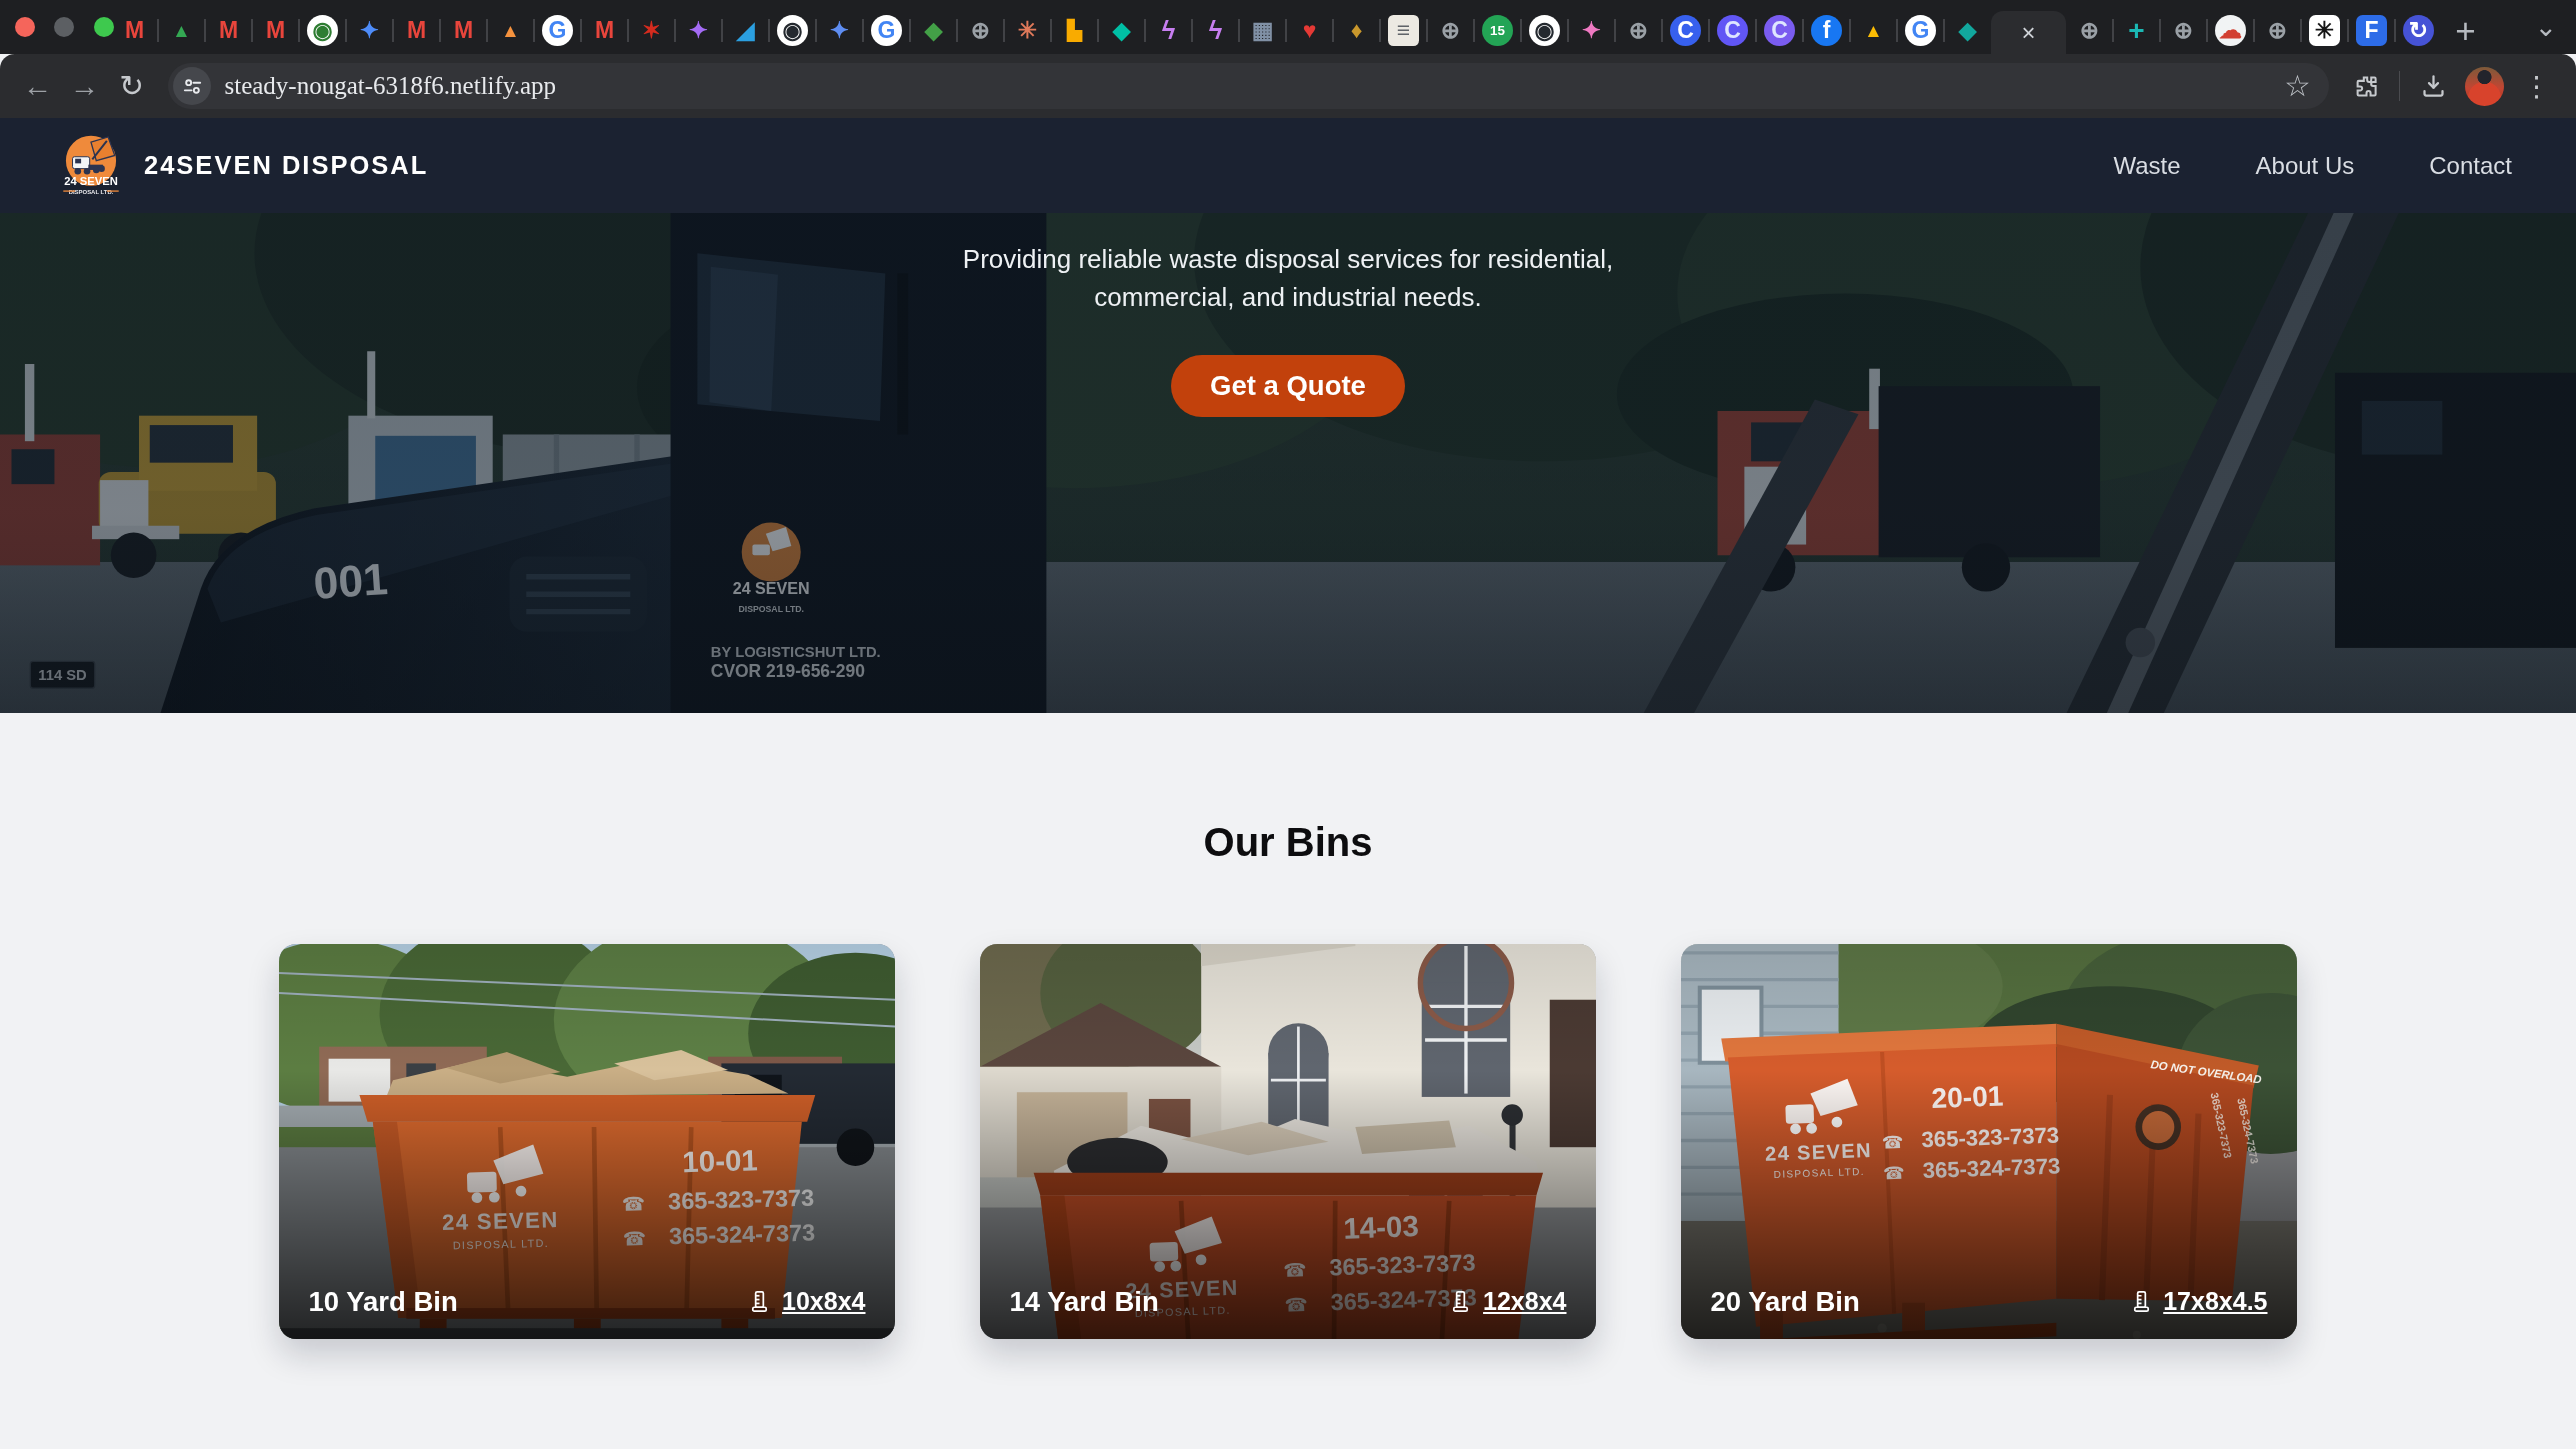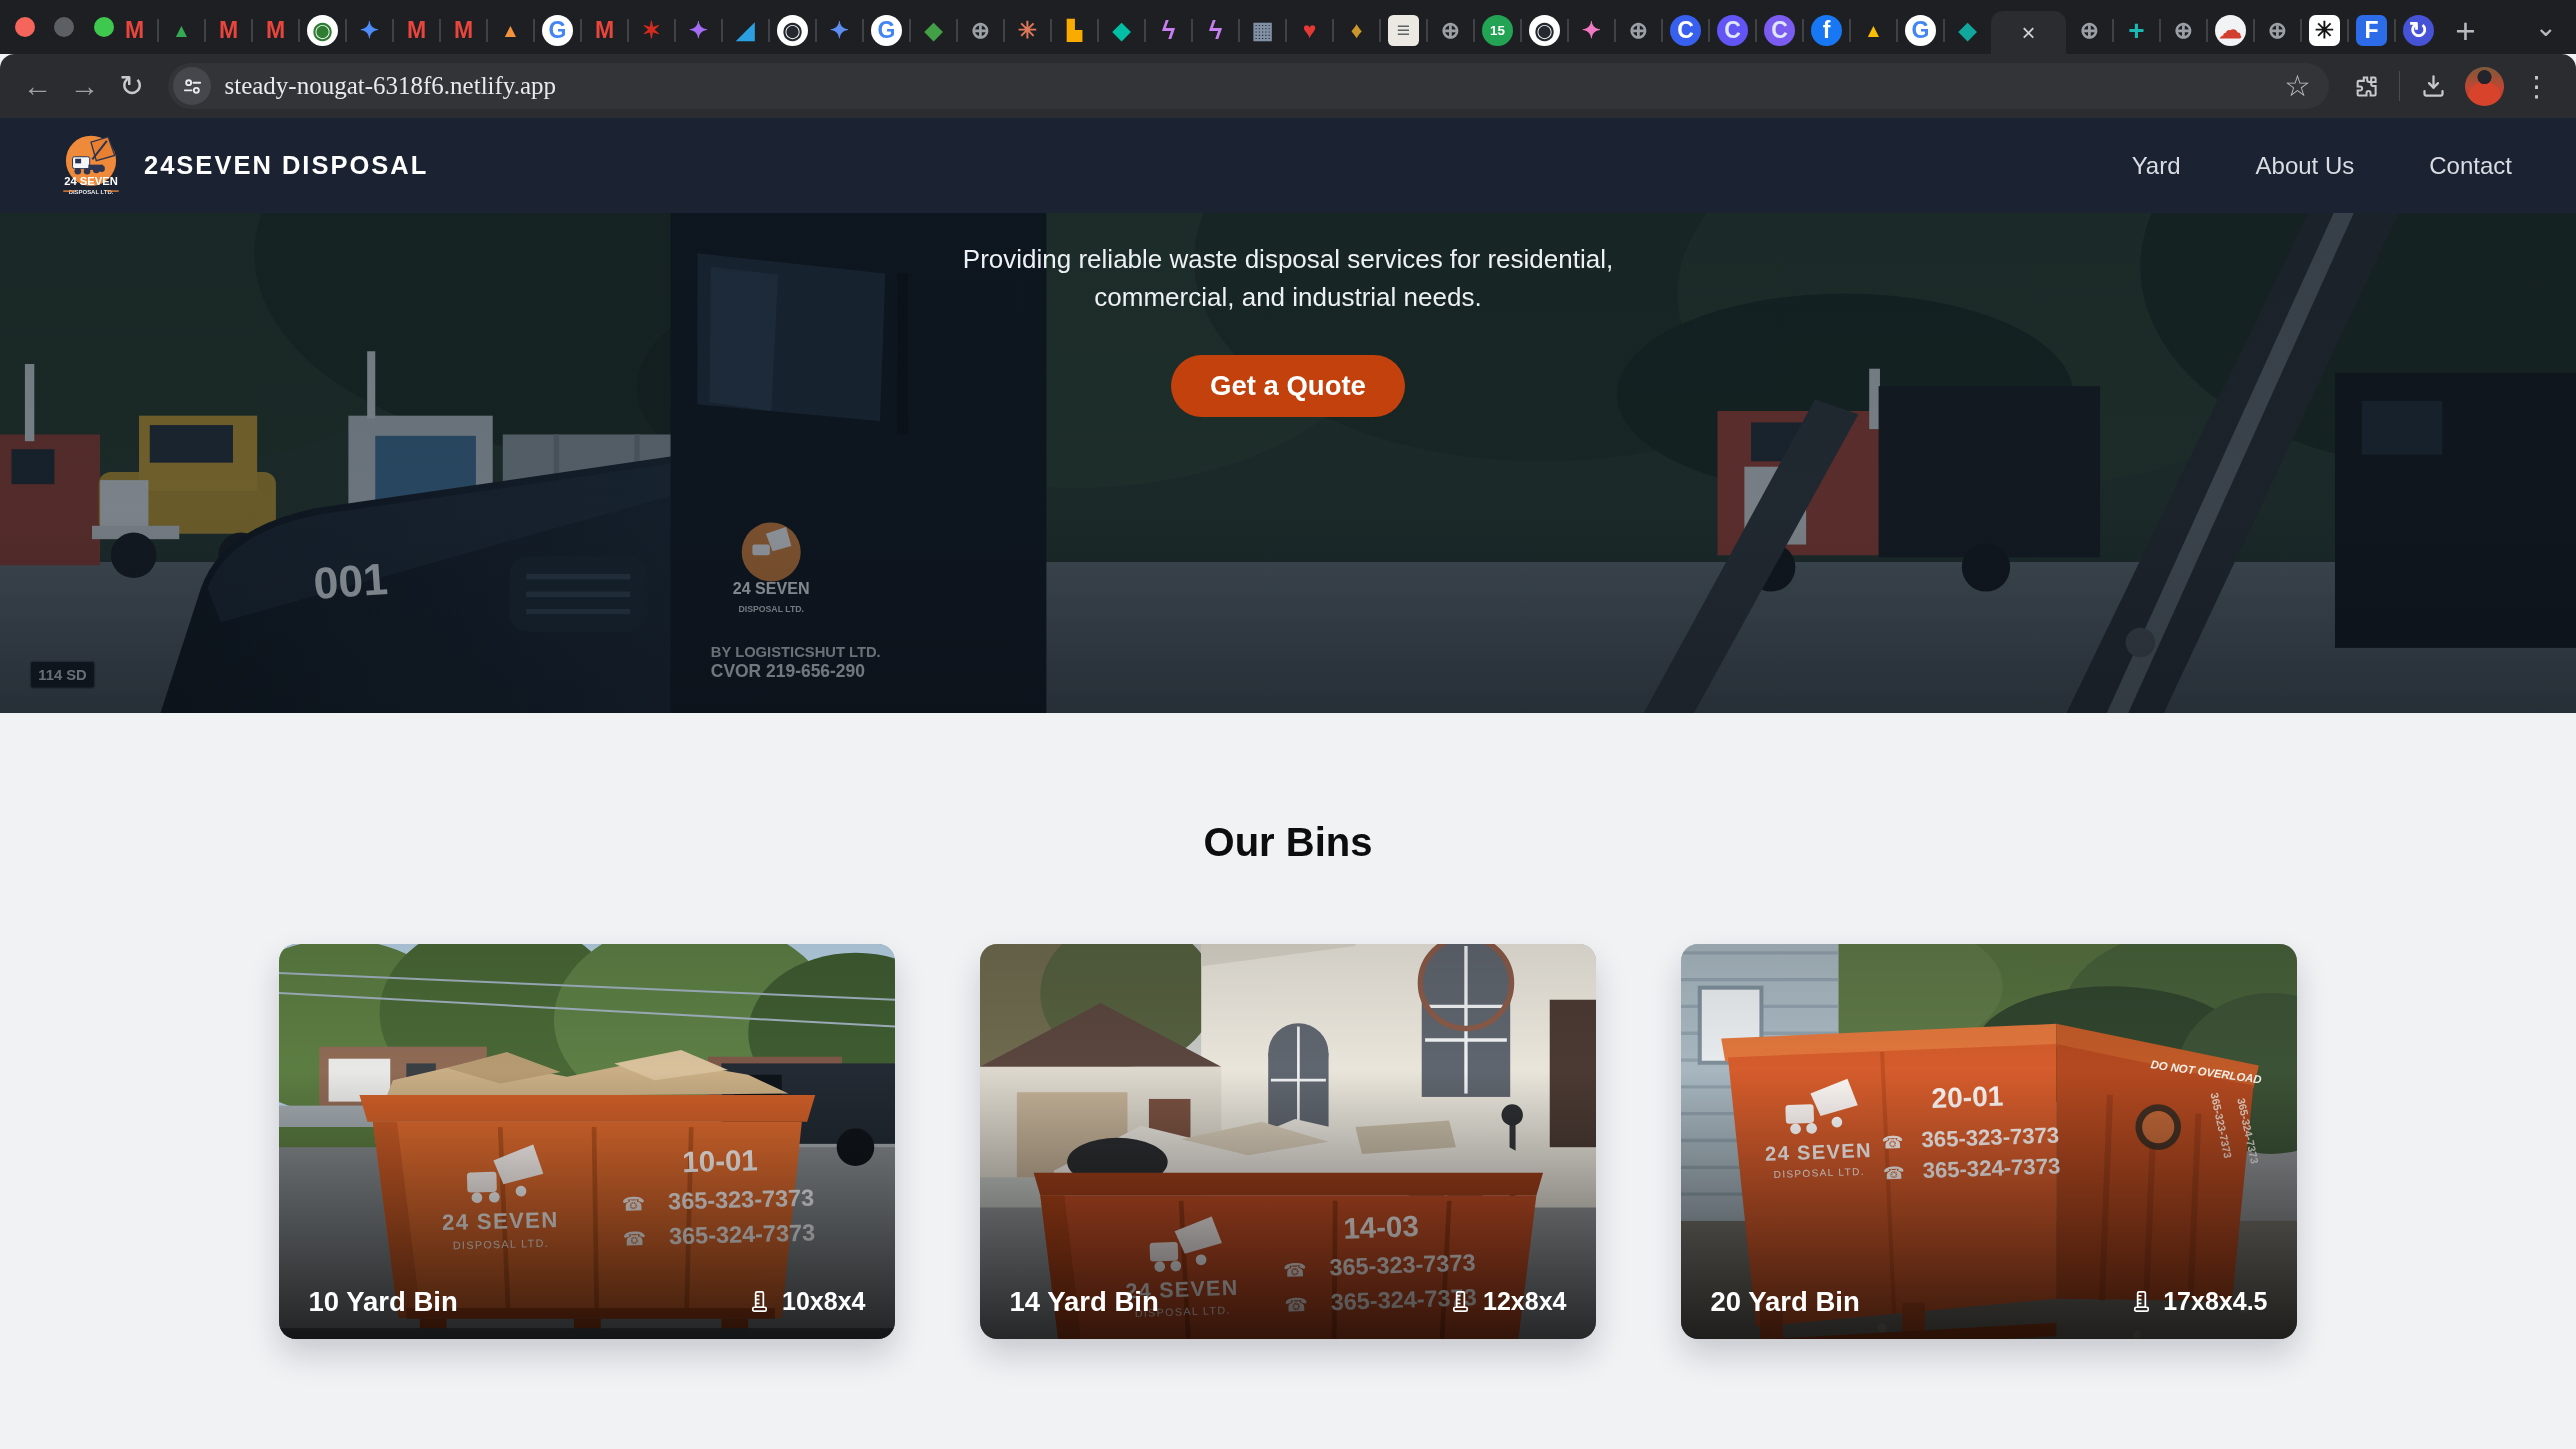--- a/index.html
+++ b/index.html
@@ -115,21 +115,21 @@
   .card-shade {
     position:absolute; inset:0;
     background:linear-gradient(180deg, rgba(0,0,0,.10) 0%, rgba(0,0,0,0) 32%, rgba(0,0,0,.50) 78%, rgba(0,0,0,.74) 100%);
   }
   .meta {
     position:absolute; left:0; right:0; bottom:0;
     display:flex; justify-content:space-between; align-items:center;
     padding:0 29.5px 21.5px 29.5px; color:#fff;
   }
   .bin-name { font-size:27.5px; font-weight:700; }
-  .bin-dims { font-size:25px; font-weight:600; display:flex; align-items:center; gap:10.7px; }
+  .bin-dims { font-size:25px; font-weight:600; display:flex; align-items:center; gap:10.7px;text-decoration:underline; }
 
   svg text { font-family:"Liberation Sans", sans-serif; }
   .binwhite { fill:#ffffff; opacity:.95; }
 </style>
 </head>
 <body>
 
 <div class="tabstrip">
   <div class="lights">
     <span class="light" id="light0" style="background: rgb(245, 101, 91);"></span>
@@ -334,21 +334,21 @@
       <circle cx="44" cy="58" r="5" fill="#2c3450"></circle>
     <circle cx="58" cy="56" r="5" fill="#2c3450"></circle>
       <circle cx="66" cy="54" r="5" fill="#2c3450"></circle>
     <text x="50" y="79" text-anchor="middle" font-size="17" font-weight="800" fill="#ffffff">24 SEVEN</text>
     <text x="50" y="92" text-anchor="middle" font-size="9" font-weight="600" fill="#e9e9ec">DISPOSAL LTD.</text>
     <line x1="8" y1="88" x2="26" y2="88" stroke="#ef8a3b" stroke-width="2"></line>
     <line x1="74" y1="88" x2="92" y2="88" stroke="#ef8a3b" stroke-width="2"></line>
   </svg>
   <span class="brand">24SEVEN DISPOSAL</span>
   <div class="navlinks">
-    <span class="navlink">Yard</span>
+    <span class="navlink">Waste</span>
     <span class="navlink">About Us</span>
     <span class="navlink">Contact</span>
   </div>
 </div>
 
 <div class="hero">
   <svg class="hero-art" viewBox="0 0 3840 745" preserveAspectRatio="xMidYMid slice">
     <defs>
       <linearGradient id="sky" x1="0" y1="0" x2="0" y2="1">
         <stop offset="0" stop-color="#2c3e33"></stop>

